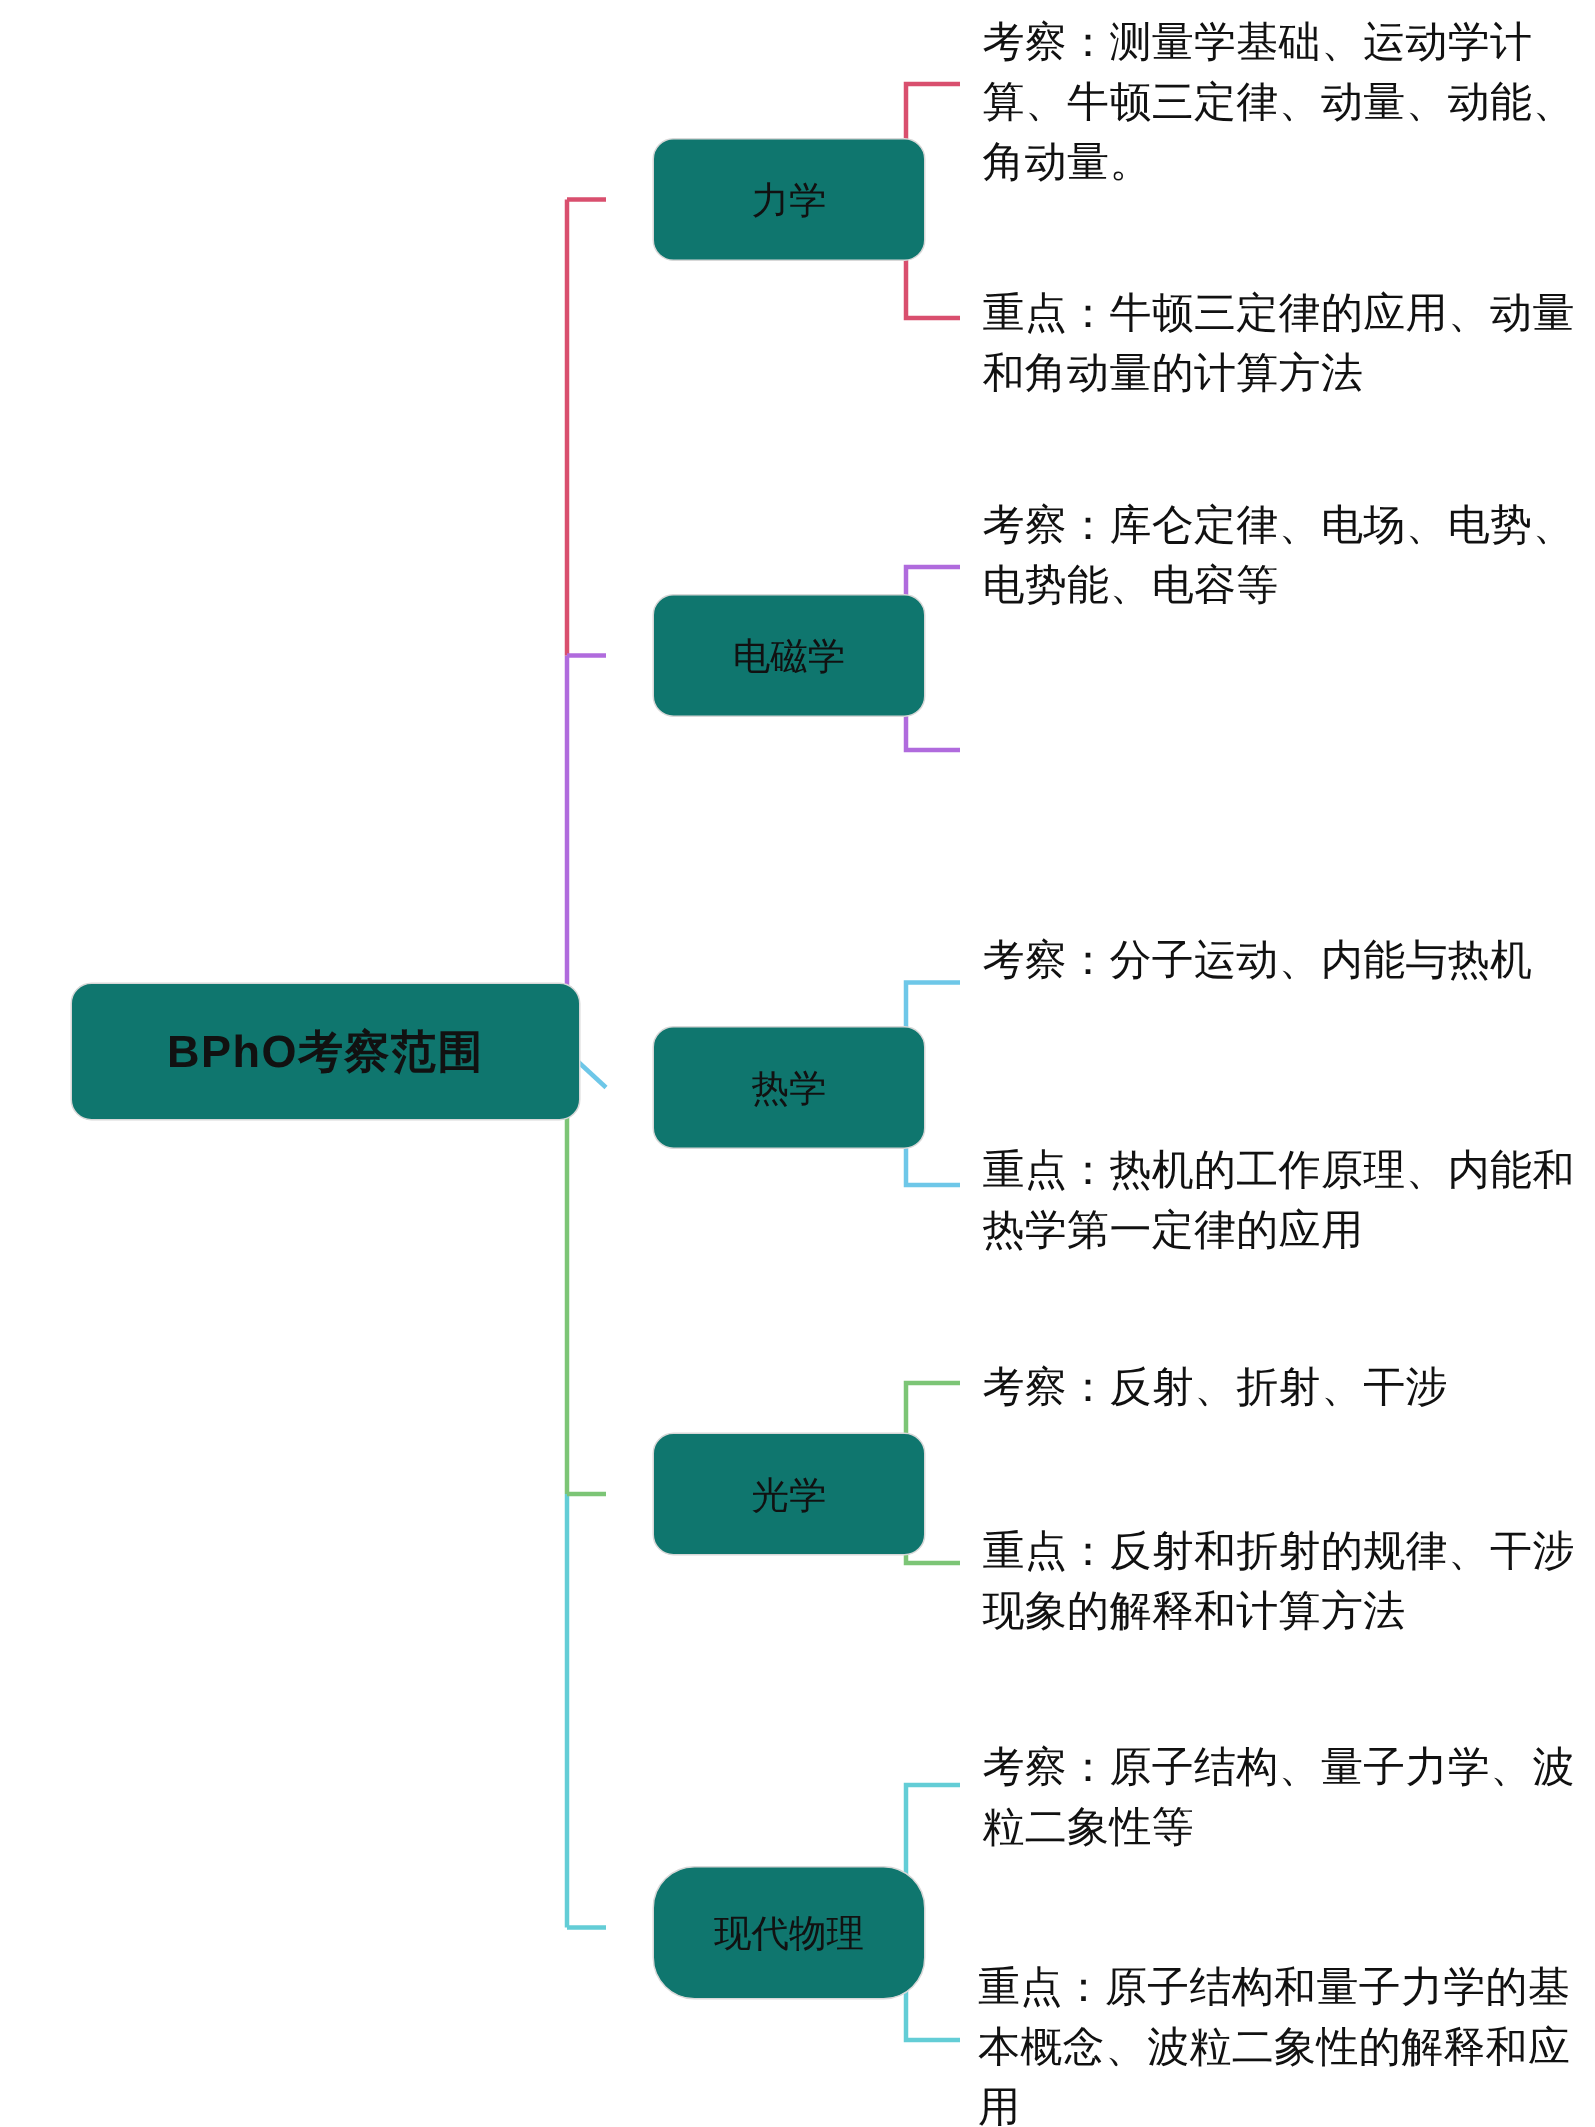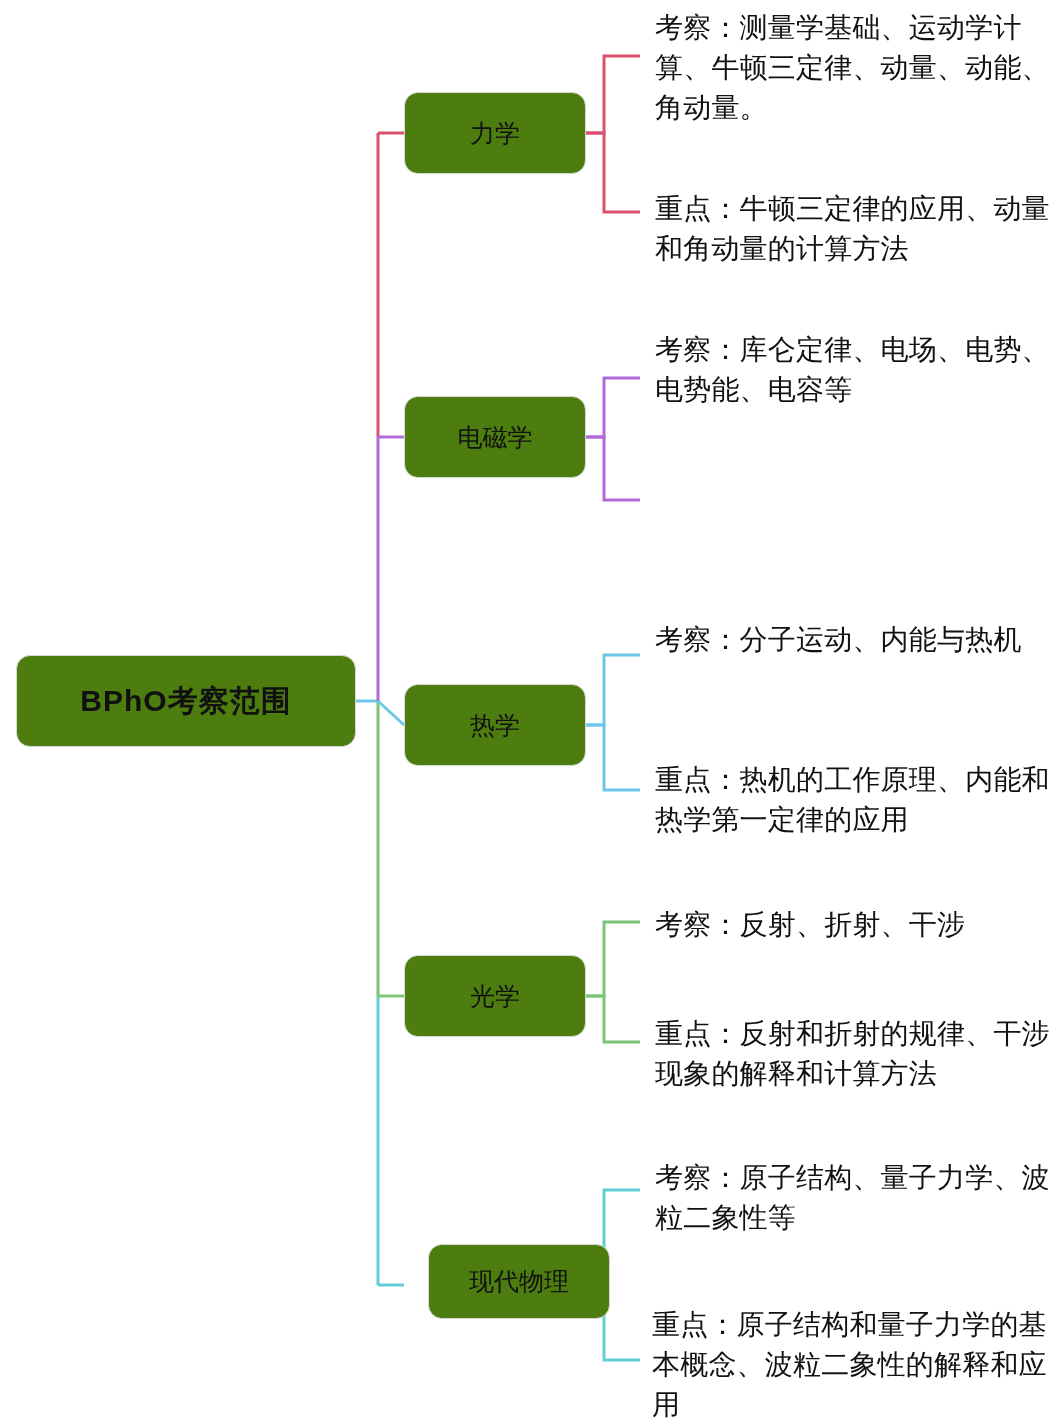--- a/index.html
+++ b/index.html
@@ -22,28 +22,29 @@
     position: absolute;
     left: 0;
     top: 0;
     width: 1063px;
     height: 1418px;
     pointer-events: none;
   }
   .node {
     position: absolute;
     box-sizing: border-box;
-    background: #4d7c0f;
+    background: #0f766e;
     border: 1.6px solid #d8d8d8;
     border-radius: 14px;
     display: flex;
     align-items: center;
     justify-content: center;
     text-align: center;
     color: #111111;
+    margin-left: 31px;
   }
   .root-node {
     font-size: 30px;
     font-weight: bold;
     letter-spacing: 1px;
   }
   .branch-node {
     font-size: 25px;
     font-weight: 500;
   }
@@ -100,21 +101,21 @@
   </div>
   <div class="node branch-node" style="left:404px; top:396px; width:182px; height:82px;font-family:Liberation Serif, serif;">
     <span>电磁学</span>
   </div>
   <div class="node branch-node" style="left:404px; top:684px; width:182px; height:82px;">
     <span>热学</span>
   </div>
   <div class="node branch-node" style="left:404px; top:955px; width:182px; height:82px;">
     <span>光学</span>
   </div>
-  <div class="node branch-node" style="left:428px; top:1244px; width:182px; height:75px;">
+  <div class="node branch-node" style="left:404px; top:1244px; width:182px; height:89px;border-radius:28px;">
     <span>现代物理</span>
   </div>
 
   <div class="leaf" style="left:655px; top:8px; width:400px;">考察：测量学基础、运动学计算、牛顿三定律、动量、动能、角动量。</div>
   <div class="leaf" style="left:655px; top:189px; width:400px;">重点：牛顿三定律的应用、动量和角动量的计算方法</div>
 
   <div class="leaf" style="left:655px; top:330px; width:400px;">考察：库仑定律、电场、电势、电势能、电容等</div>
 
   <div class="leaf" style="left:655px; top:620px; width:400px;">考察：分子运动、内能与热机</div>
   <div class="leaf" style="left:655px; top:905px; width:400px;">考察：反射、折射、干涉</div>

